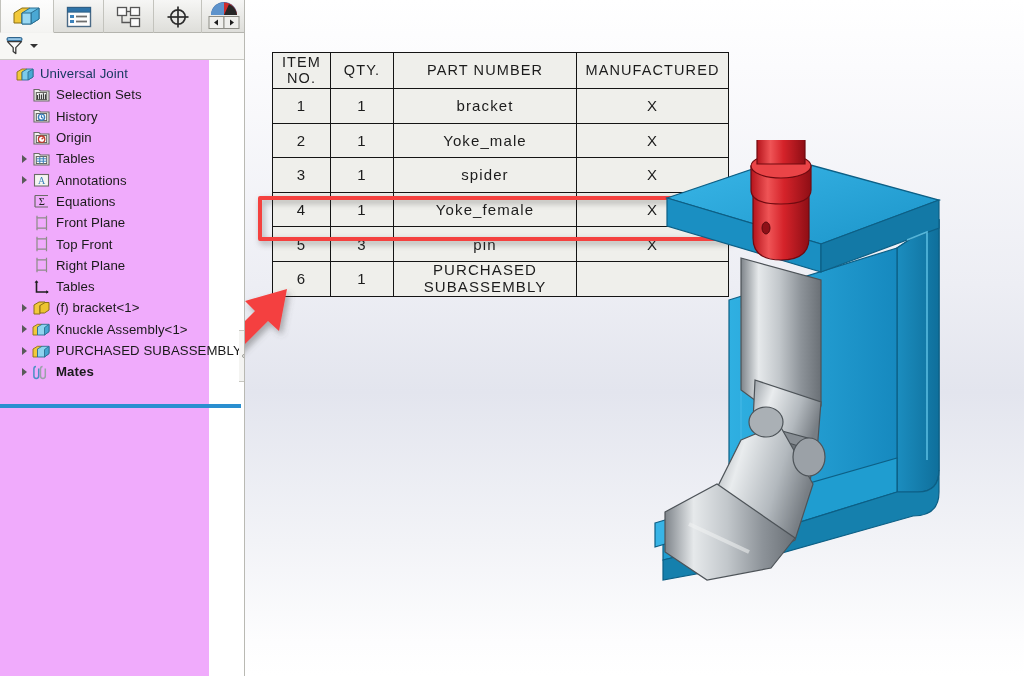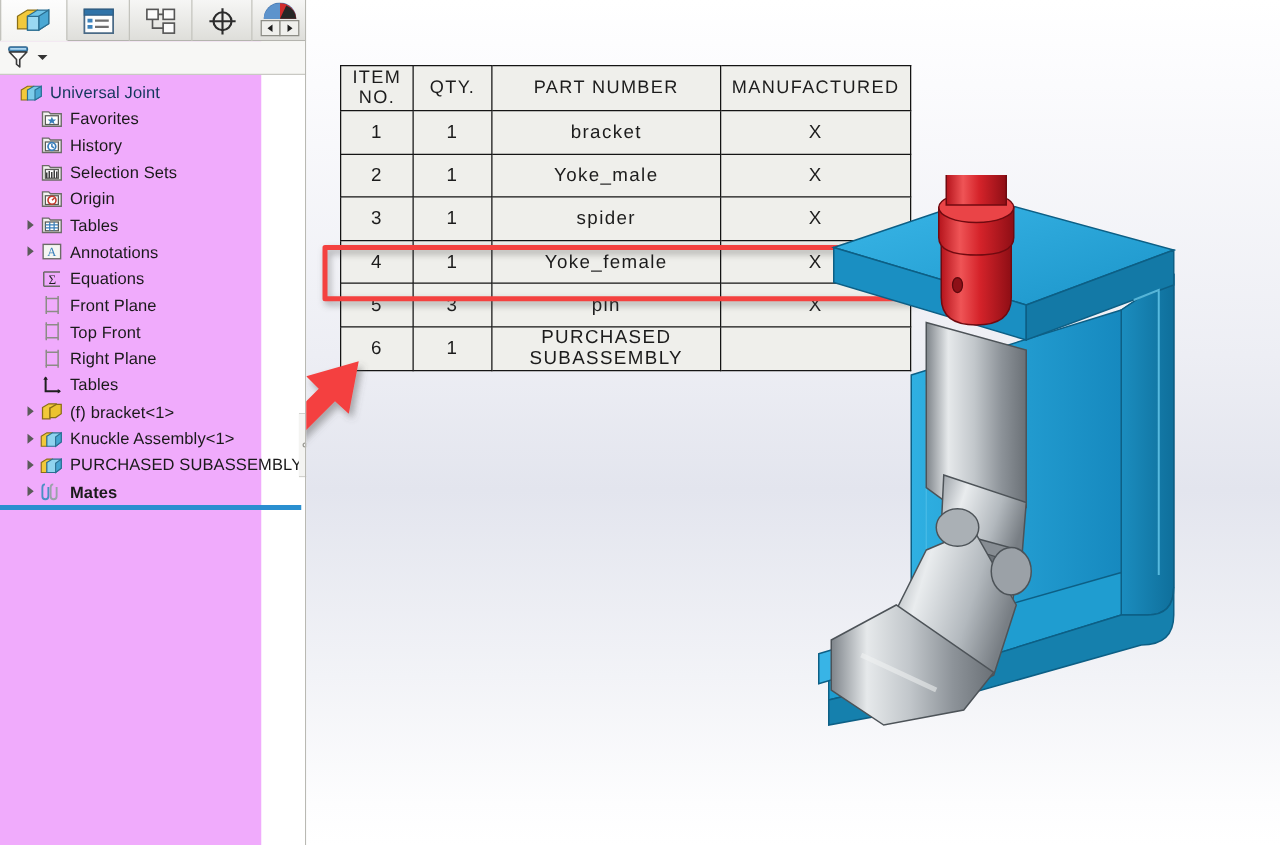--- a/index.html
+++ b/index.html
@@ -290,42 +290,33 @@
               <path d="M6 7 L11 4 L17 4 L17 12 L12 15 L6 15 Z" fill="#7ccbea" stroke="#2b6f92" stroke-width=".9"></path>
               <path d="M12 7 L17 4 L17 12 L12 15 Z" fill="#4aa8d4" stroke="#2b6f92" stroke-width=".9"></path>
             </svg></span>
           <span class="tree-label root">Universal Joint</span>
         </div>
         <div class="tree-row" style="padding-left: 16px;">
           <span class="expander"></span>
           <span class="tree-icon"><svg width="19" height="18" viewBox="0 0 19 18">
               <path d="M2 3.5 L7 3.5 L8.4 5 L17 5 L17 15 L2 15 Z" fill="#f1f1ee" stroke="#6b6b66" stroke-width="1.1"></path>
               <rect x="4.3" y="6.6" width="10.4" height="7" fill="#ffffff" stroke="#5b5b57" stroke-width="1"></rect>
-              <path d="M9.5 7.4 L10.5 9.6 L12.9 9.6 L11 11.1 L11.7 13.3 L9.5 11.9 L7.3 13.3 L8 11.1 L6.1 9.6 L8.5 9.6 Z" fill="#3a7fba"></path>
-            </svg></span>
-          <span class="tree-label">Favorites</span>
+              <path d="M5.4 13.4 L5.4 9 M7.4 13.4 L7.4 7.8 M9.4 13.4 L9.4 8.6 M11.4 13.4 L11.4 7.2 M13.4 13.4 L13.4 8.2" stroke="#3c3c3c" stroke-width="1.2" fill="none"></path>
+            </svg></span>
+          <span class="tree-label">Selection Sets</span>
         </div>
         <div class="tree-row" style="padding-left: 16px;">
           <span class="expander"></span>
           <span class="tree-icon"><svg width="19" height="18" viewBox="0 0 19 18">
               <path d="M2 3.5 L7 3.5 L8.4 5 L17 5 L17 15 L2 15 Z" fill="#f1f1ee" stroke="#6b6b66" stroke-width="1.1"></path>
               <rect x="4.3" y="6.6" width="10.4" height="7" fill="#ffffff" stroke="#5b5b57" stroke-width="1"></rect>
               <circle cx="9.5" cy="10.2" r="3.1" fill="none" stroke="#3a7fba" stroke-width="1.4"></circle>
               <path d="M9.5 8.2 L9.5 10.3 L11.2 11.2" fill="none" stroke="#3a7fba" stroke-width="1.2"></path>
             </svg></span>
           <span class="tree-label">History</span>
-        </div>
-        <div class="tree-row" style="padding-left: 16px;">
-          <span class="expander"></span>
-          <span class="tree-icon"><svg width="19" height="18" viewBox="0 0 19 18">
-              <path d="M2 3.5 L7 3.5 L8.4 5 L17 5 L17 15 L2 15 Z" fill="#f1f1ee" stroke="#6b6b66" stroke-width="1.1"></path>
-              <rect x="4.3" y="6.6" width="10.4" height="7" fill="#ffffff" stroke="#5b5b57" stroke-width="1"></rect>
-              <path d="M5.4 13.4 L5.4 9 M7.4 13.4 L7.4 7.8 M9.4 13.4 L9.4 8.6 M11.4 13.4 L11.4 7.2 M13.4 13.4 L13.4 8.2" stroke="#3c3c3c" stroke-width="1.2" fill="none"></path>
-            </svg></span>
-          <span class="tree-label">Selection Sets</span>
         </div>
         <div class="tree-row" style="padding-left: 16px;">
           <span class="expander"></span>
           <span class="tree-icon"><svg width="19" height="18" viewBox="0 0 19 18">
               <path d="M2 3.5 L7 3.5 L8.4 5 L17 5 L17 15 L2 15 Z" fill="#f1f1ee" stroke="#6b6b66" stroke-width="1.1"></path>
               <rect x="4.3" y="6.6" width="10.4" height="7" fill="#ffffff" stroke="#5b5b57" stroke-width="1"></rect>
               <circle cx="9.6" cy="10.2" r="3.2" fill="none" stroke="#c23b2f" stroke-width="1.3"></circle>
               <path d="M9.6 10.2 L11.6 8.4" stroke="#c23b2f" stroke-width="1.3"></path>
             </svg></span>
           <span class="tree-label">Origin</span>

